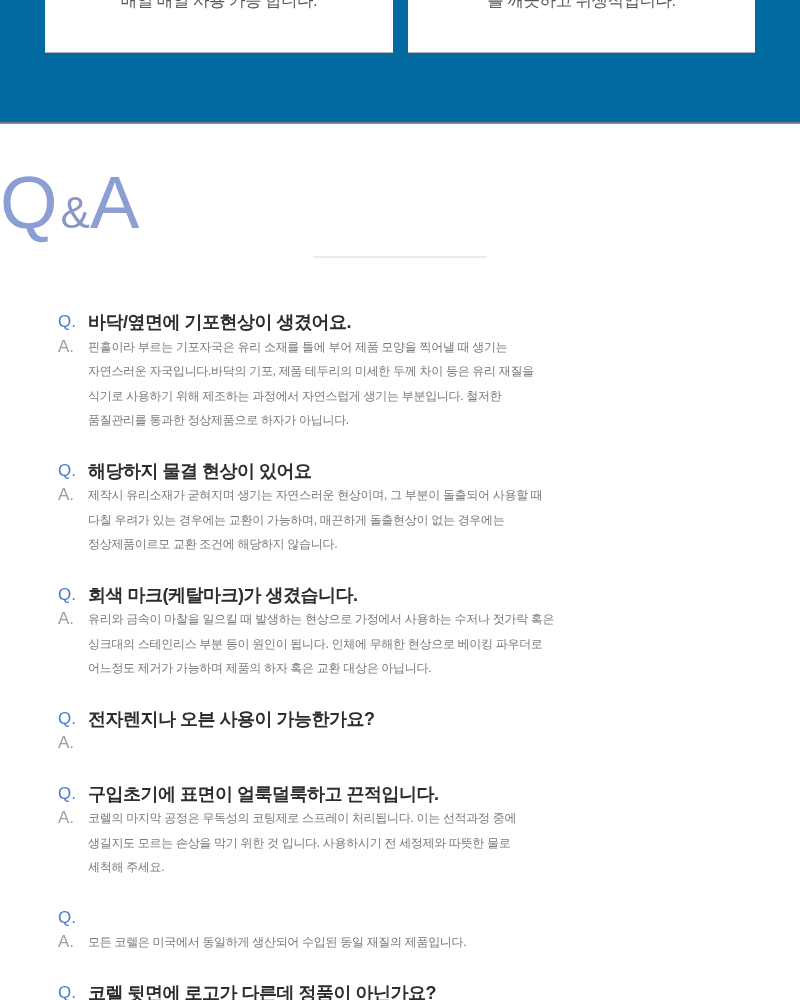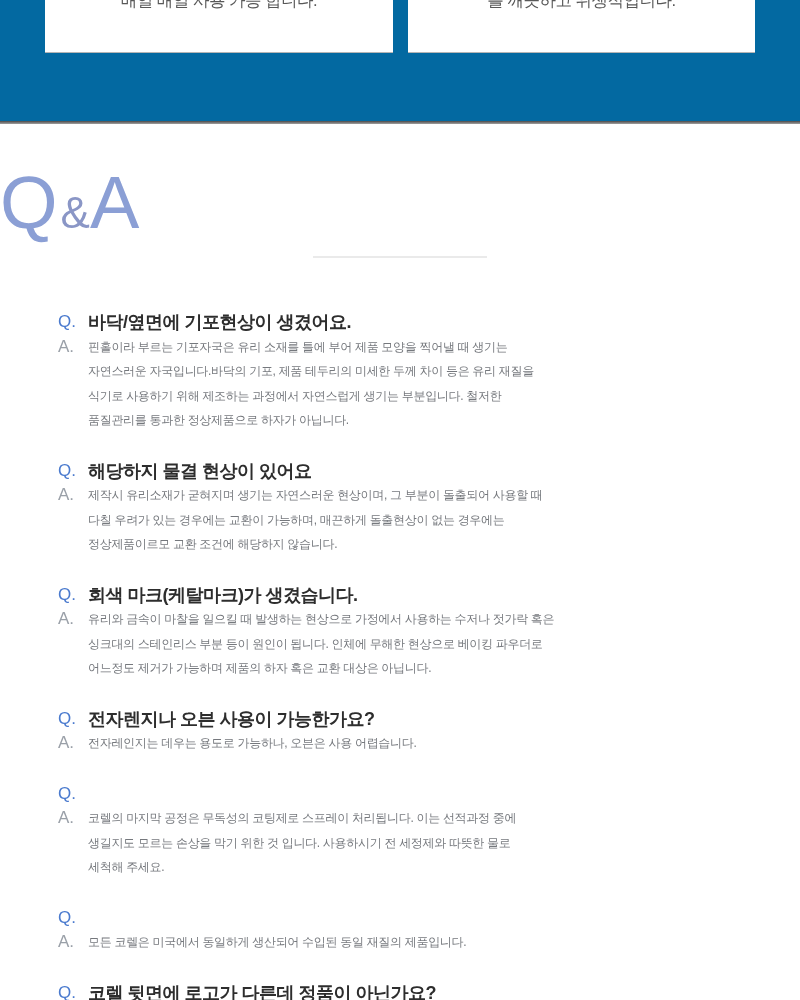--- a/index.html
+++ b/index.html
@@ -158,27 +158,27 @@
     </div>
   </div>
 
   <div class="qa-item">
     <div class="row">
       <span class="label q-label">Q.</span>
       <span class="q-text">전자렌지나 오븐 사용이 가능한가요?</span>
     </div>
     <div class="row">
       <span class="label a-label">A.</span>
-      <span class="a-text">전자레인지는 데우는 용도로 가능하나, 오븐은 사용 어렵습니다.</span>
-    </div>
-  </div>
-
-  <div class="qa-item">
-    <div class="row">
-      <span class="label q-label">Q.</span>
+    </div>
+  </div>
+
+  <div class="qa-item">
+    <div class="row">
+      <span class="label q-label">Q.</span>
+      <span class="q-text">구입초기에 표면이 얼룩덜룩하고 끈적입니다.</span>
     </div>
     <div class="row">
       <span class="label a-label">A.</span>
       <span class="a-text">코렐의 마지막 공정은 무독성의 코팅제로 스프레이 처리됩니다. 이는 선적과정 중에
 생길지도 모르는 손상을 막기 위한 것 입니다. 사용하시기 전 세정제와 따뜻한 물로
 세척해 주세요.</span>
     </div>
   </div>
 
   <div class="qa-item">

